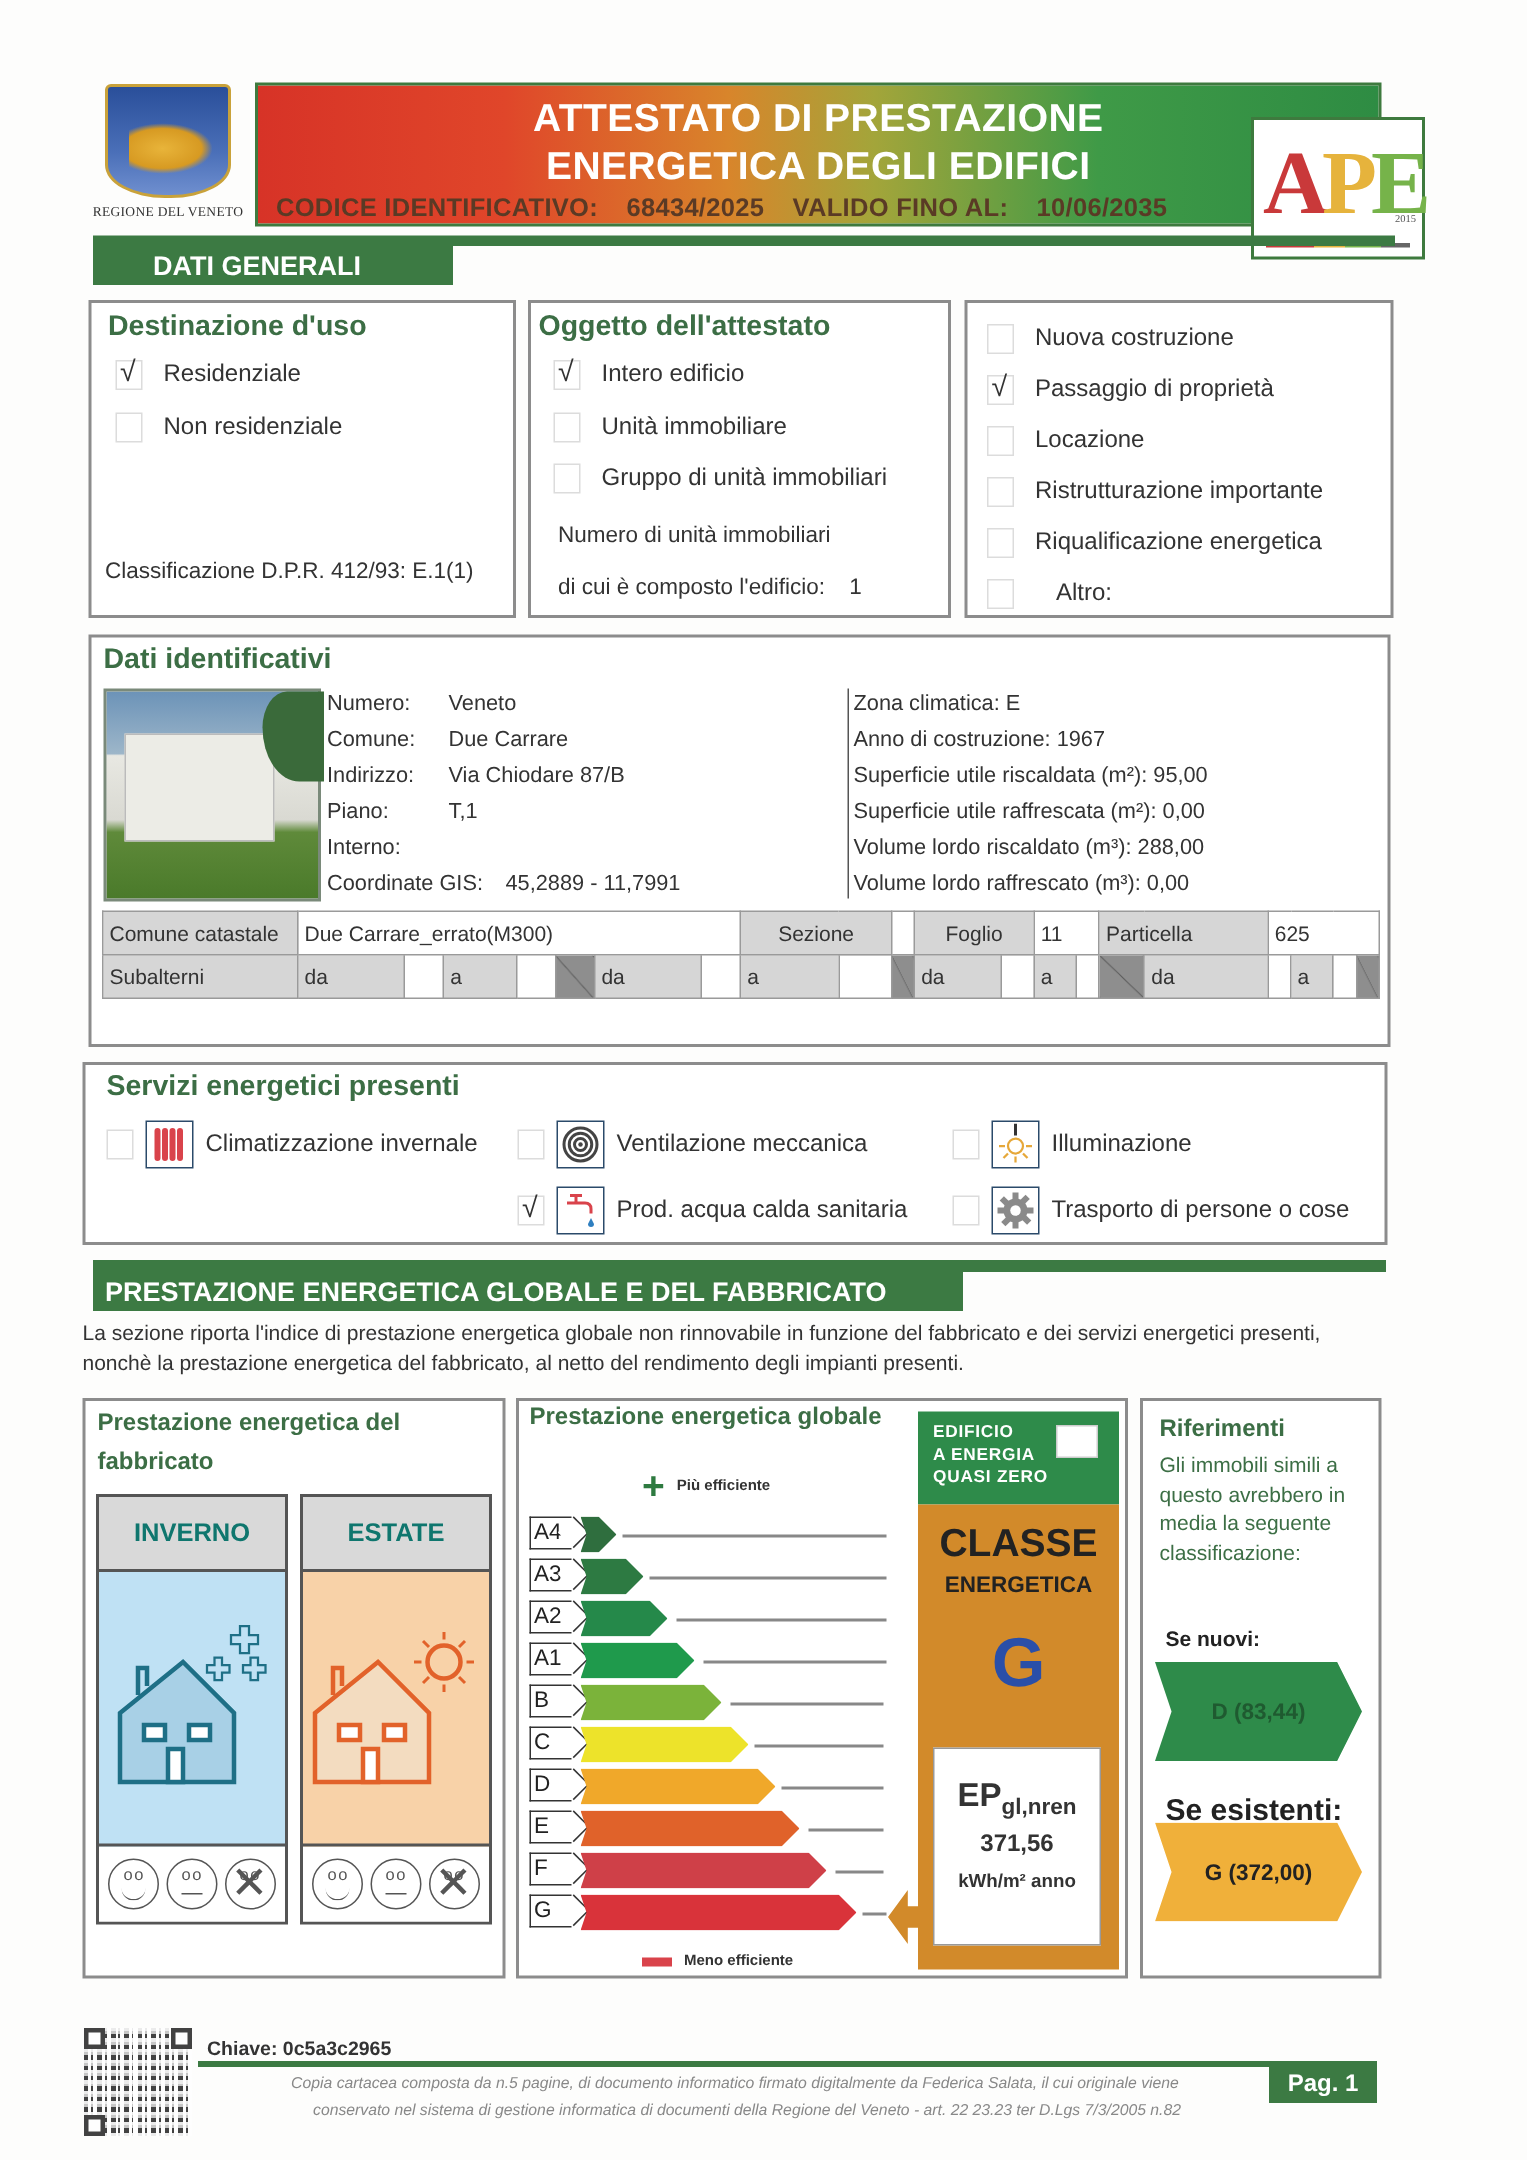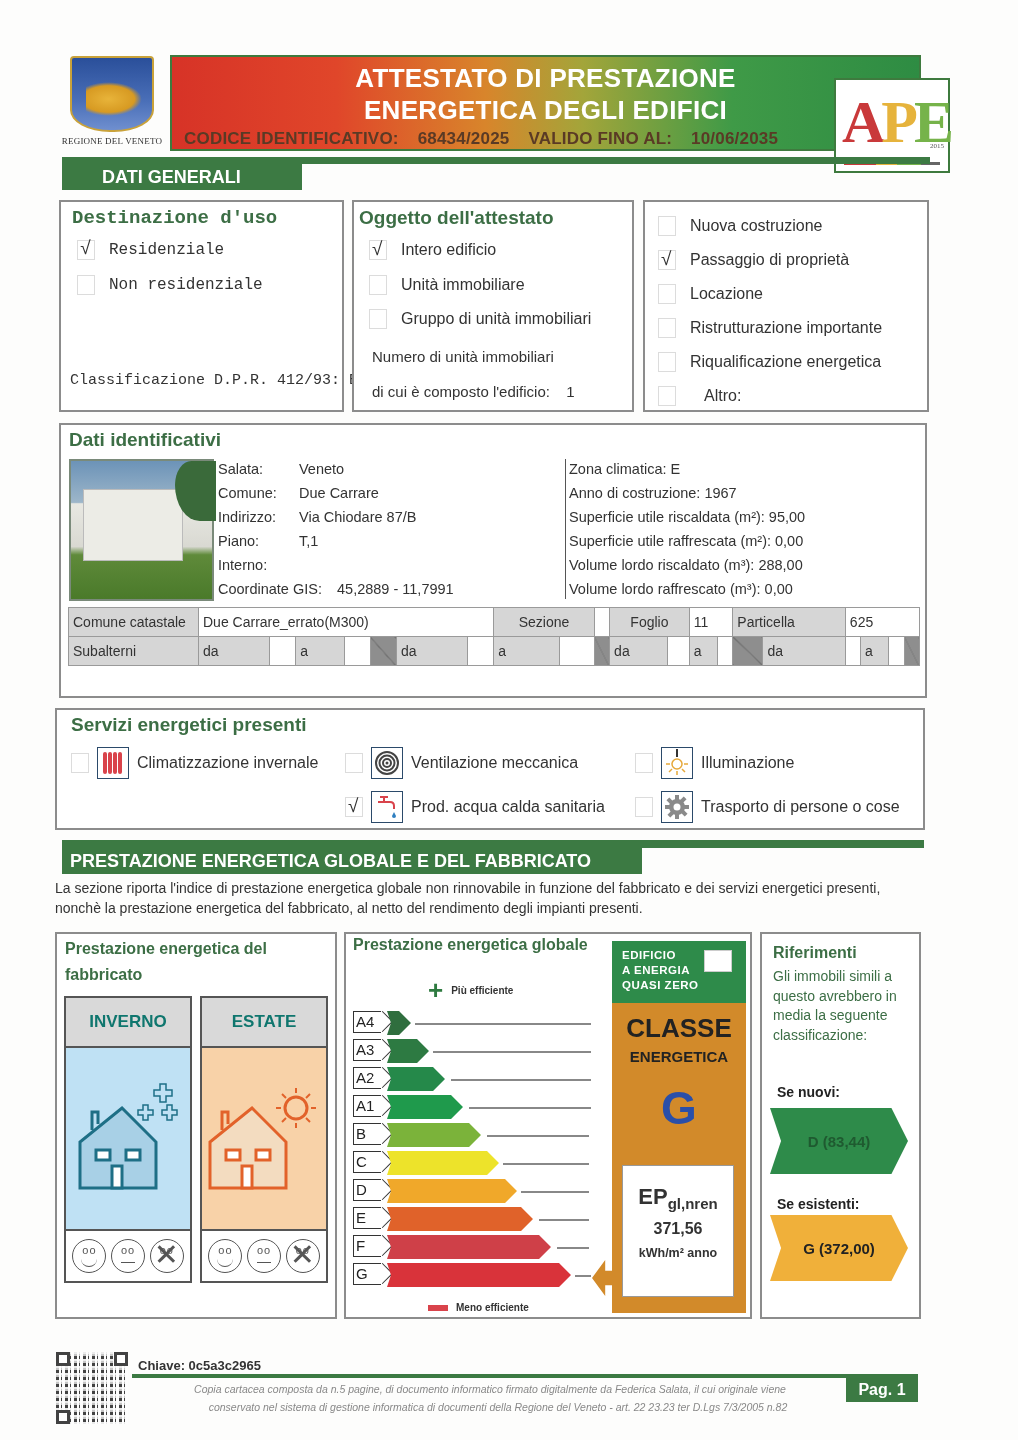--- a/index.html
+++ b/index.html
@@ -121,21 +121,21 @@
 
 <div class="abs ape-logo">
   <div class="letters"><span class="a">A</span><span class="p">P</span><span class="e">E</span></div>
   <div class="year">2015</div>
   <div class="bar"></div>
 </div>
 
 <div class="abs green-rule"></div>
 <div class="abs section-tab">DATI GENERALI</div>
 
-<div class="abs box" style="left:59px;top:200px;width:285px;height:212px;font-family:Liberation Mono, monospace;">
+<div class="abs box" style="left:59px;top:200px;width:285px;height:212px;">
   <div class="box-title abs" style="left:11px;top:5px;">Destinazione d'uso</div>
   <div class="opt" style="left:16px;top:38px;">
     <span class="chk on"></span>
     <span>Residenziale</span>
   </div>
   <div class="opt" style="left:16px;top:73px;">
     <span class="chk"></span>
     <span>Non residenziale</span>
   </div>
   <div class="abs" style="left:9px;top:170px;font-size:15px;color:#333;white-space:nowrap;">Classificazione D.P.R. 412/93: E.1(1)</div>
@@ -189,21 +189,21 @@
     </div>
 </div>
 
 <div class="abs box" style="left:59px;top:423px;width:868px;height:275px;">
   <div class="box-title abs" style="left:8px;top:4px;">Dati identificativi</div>
   <div class="abs" style="left:8px;top:34px;width:145px;height:142px;border:2px solid #7a8a7a;background:linear-gradient(180deg,#6c93b8 0%,#9db6c9 30%,#e8e8e2 31%,#d9d9d2 62%,#5f8a3a 68%,#4a7a2a 100%);">
     <div style="position:absolute;left:12px;top:28px;width:100px;height:72px;background:#ecece6;border:1px solid #bbb;"></div>
     <div style="position:absolute;left:104px;top:0;width:41px;height:60px;background:#3a6a3a;border-radius:40% 0 0 60%;"></div>
   </div>
 
-  <div class="row-label" style="left:157px;top:36px;">Salata:</div>
+  <div class="row-label" style="left:157px;top:36px;">Numero:</div>
   <div class="row-label" style="left:238px;top:36px;">Veneto</div>
   <div class="row-label" style="left:157px;top:60px;">Comune:</div>
   <div class="row-label" style="left:238px;top:60px;">Due Carrare</div>
   <div class="row-label" style="left:157px;top:84px;">Indirizzo:</div>
   <div class="row-label" style="left:238px;top:84px;">Via Chiodare 87/B</div>
   <div class="row-label" style="left:157px;top:108px;">Piano:</div>
   <div class="row-label" style="left:238px;top:108px;">T,1</div>
   <div class="row-label" style="left:157px;top:132px;">Interno:</div>
   <div class="row-label" style="left:238px;top:132px;"></div>
   <div class="row-label" style="left:157px;top:156px;">Coordinate GIS:</div>
@@ -482,21 +482,21 @@
     <div class="val">371,56</div>
     <div class="unit">kWh/m² anno</div>
   </div>
 </div>
 <div class="abs pointer"></div>
 
 <div class="abs box" style="left:760px;top:932px;width:161px;height:387px;">
   <div class="abs" style="left:11px;top:10px;font-weight:bold;font-size:16px;color:#3c6e45;">Riferimenti</div>
   <div class="abs" style="left:11px;top:33px;width:145px;font-size:14px;line-height:19.5px;color:#3c6e45;">Gli immobili simili a questo avrebbero in media la seguente classificazione:</div>
   <div class="abs" style="left:15px;top:150px;font-weight:bold;font-size:14px;color:#222;">Se nuovi:</div>
-  <div class="abs" style="left:15px;top:262px;font-weight:bold;font-size:14px;color:#222;">Se esistenti:</div>
+  <div class="abs" style="left:15px;top:262px;font-weight:bold;font-size:20px;color:#222;">Se esistenti:</div>
 </div>
 <div class="ref-arrow" style="top:1108px;background:#2e8b4a;color:#1f5a30;">D  (83,44)</div>
 <div class="ref-arrow" style="top:1215px;background:#f0b03a;color:#222;">G  (372,00)</div>
 
 <div class="abs qr">
   <span class="f" style="left:0;top:0;"></span>
   <span class="f" style="right:0;top:0;"></span>
   <span class="f" style="left:0;bottom:0;"></span>
 </div>
 <div class="abs chiave">Chiave: 0c5a3c2965</div>

